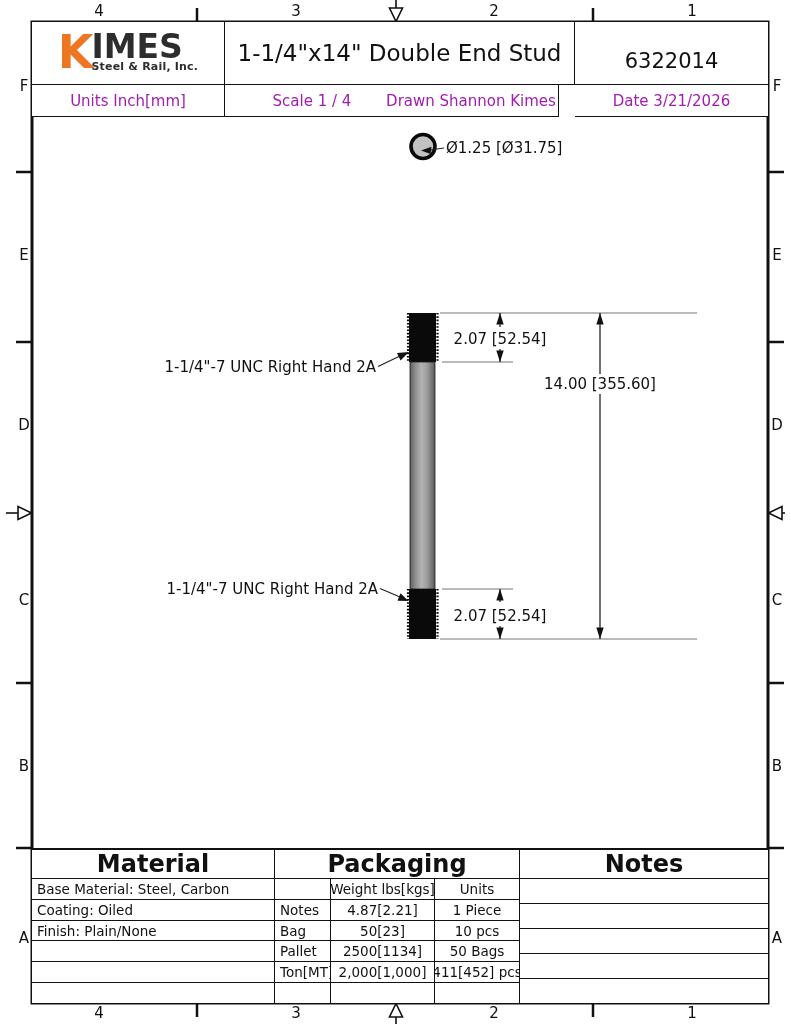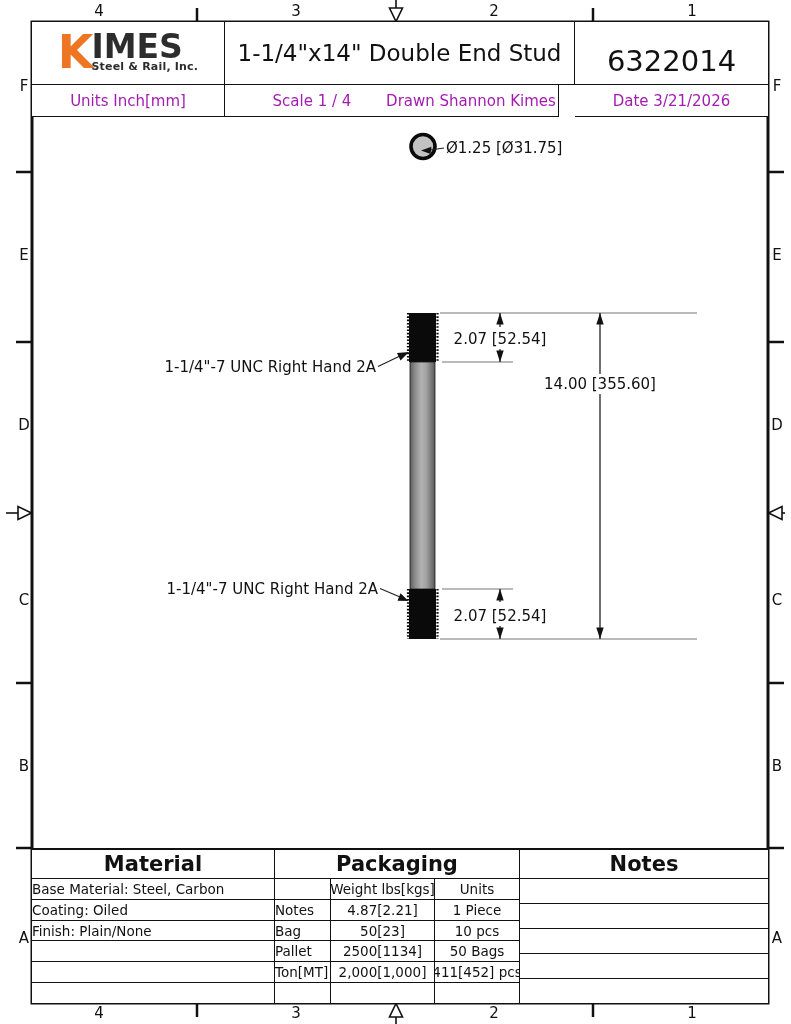--- a/index.html
+++ b/index.html
@@ -7,39 +7,39 @@
   .sheet { position:relative; width:791px; height:1024px; background:#fff; overflow:hidden; }
 
   
   .zone-num, .zone-letter { position:absolute; font-size:15px; color:#111; transform:translate(-50%,-50%); }
 
   
   .cell { position:absolute; border-color:#111; border-style:solid; border-width:0; display:flex; align-items:center; justify-content:center; background:#fff; }
   .bb { border-bottom-width:1.5px; }
   .br { border-right-width:1.5px; }
   .title-text { font-size:23px; color:#111; white-space:nowrap; }
-  .pn-text { font-size:29px; color:#111;margin-top:16px; }
+  .pn-text { font-size:21px; color:#111;margin-top:16px; }
   .row2-text { font-size:15px; color:#a21caf; white-space:nowrap; }
 
   .logo { display:flex; align-items:center; line-height:1; }
   .logo .k { font-size:46px; font-weight:800; color:#EE7623; letter-spacing:-2px; line-height:0.85; }
   .logo-right { display:flex; flex-direction:column; align-items:flex-start; }
   .logo .imes { font-size:33px; font-weight:800; color:#2d2d2d; letter-spacing:0px; line-height:0.8; }
   .logo .sub { font-size:11px; font-weight:800; color:#2d2d2d; letter-spacing:0.2px; margin-top:1px; }
 
   
   .tables { position:absolute; left:32px; top:848px; width:736px; height:155px; display:flex; border-top:2px solid #111; background:#fff; }
   .tbl { display:flex; flex-direction:column; }
-  .tbl-hd { height:29px; border-bottom:1.5px solid #111; font-weight:bold; font-size:21px; display:flex; align-items:center; justify-content:center; color:#111; }
+  .tbl-hd { height:29px; border-bottom:1.5px solid #111; font-weight:bold; font-size:24px; display:flex; align-items:center; justify-content:center; color:#111; }
   .tbl-body { flex:1; display:flex; flex-direction:column; }
   .trow { flex:1; display:flex; align-items:center; border-bottom:1.2px solid #111; font-size:13.5px; color:#111; min-height:0; }
   .trow:last-child { border-bottom:none; }
   .tcell { height:100%; display:flex; align-items:center; overflow:hidden; white-space:nowrap; }
   .tcell.c { justify-content:center; }
-  .tcell.l { }
+  .tcell.l { padding-left:5px; }
   .vr { border-right:1.2px solid #111; }
   .sec-r { border-right:1.5px solid #111; }
 
   svg text { font-family:"DejaVu Sans", sans-serif; fill:#111; }
 </style>
 </head>
 <body>
 
 <div class="sheet">
 

